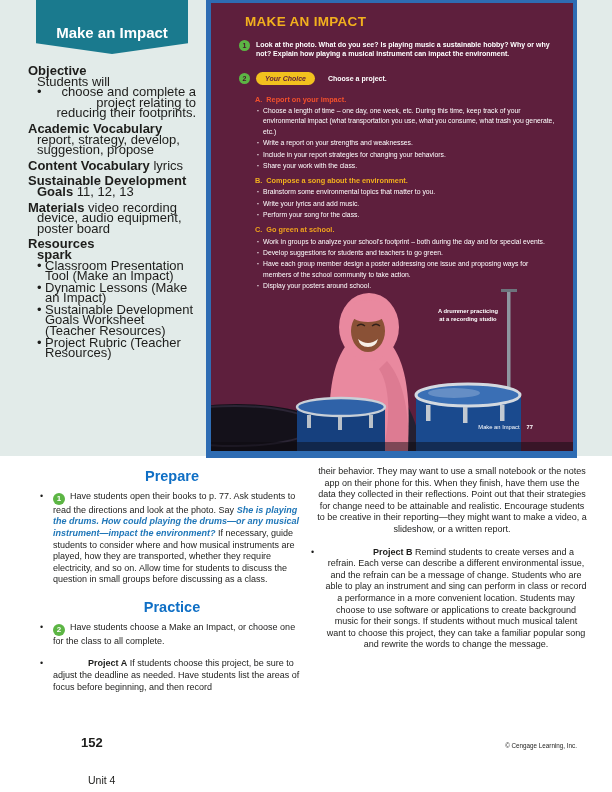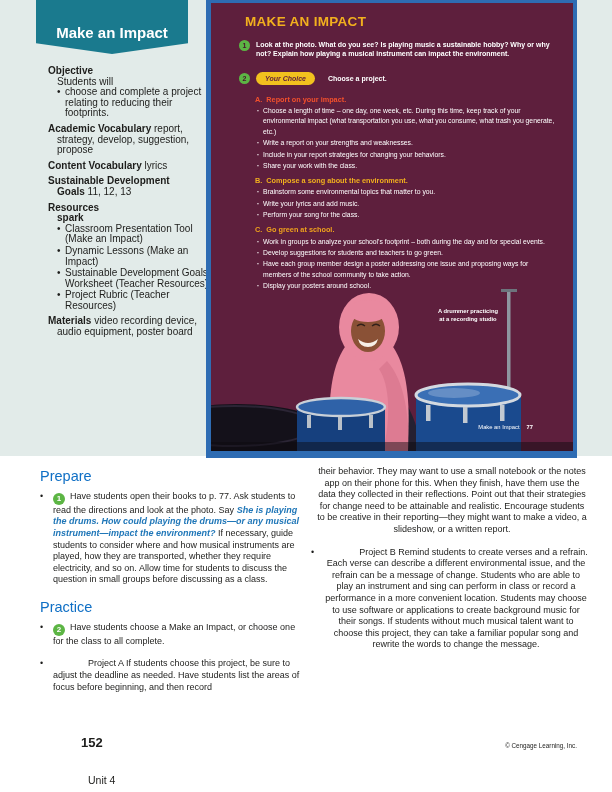--- a/index.html
+++ b/index.html
@@ -10,27 +10,27 @@
   
   .top-band{position:absolute;left:0;top:0;width:612px;height:456px;background:#e2ebe9;}
   
   .banner{
     position:absolute;left:36px;top:0;width:152px;height:54px;background:#1a7a8e;
     clip-path:polygon(0 0,100% 0,100% 80%,50% 100%,0 80%);
     display:flex;align-items:center;justify-content:center;padding-top:10px;box-sizing:border-box;
   }
   .banner-title{color:#ffffff;font-size:15px;font-weight:bold;}
   
-  .sidebar{position:absolute;left:48px;top:66px;width:168px;font-size:10px;line-height:10.6px;}
+  .sidebar{position:absolute;left:28px;top:66px;width:168px;font-size:13px;line-height:10.6px;}
   .sb-sec{margin-bottom:5px;}
   .sb-label{font-weight:bold;}
   .italic{}
   .ind1{padding-left:9px;}
   .hang{padding-left:9px;text-indent:-9px;}
-  .sb-bullet{padding-left:17px;position:relative;}
+  .sb-bullet{padding-left:17px;position:relative;text-align:right;}
   .sb-bullet::before{content:"\2022";position:absolute;left:9px;top:0;}
   .sb-bullet2{padding-left:17px;position:relative;margin-bottom:1px;}
   .sb-bullet2::before{content:"\2022";position:absolute;left:9px;top:0;}
   
   .student-page{
     position:absolute;left:206px;top:0;width:371px;height:458px;background:#5e1f3d;
     border-left:5px solid #2e6cb3;border-right:4px solid #2e6cb3;border-bottom:7px solid #2e6cb3;border-top:3px solid #2e6cb3;
     box-sizing:border-box;overflow:hidden;
   }
   .sp-title{position:absolute;left:34px;top:11px;color:#f2b01e;font-weight:bold;font-size:13.5px;letter-spacing:.3px;}
@@ -50,27 +50,27 @@
   .pb{font-size:6.8px;line-height:10.4px;padding-left:8px;position:relative;margin-bottom:1px;}
   .pb::before{content:"\00b7";position:absolute;left:2px;top:0;font-weight:bold;}
   .photo-svg{position:absolute;left:0;bottom:0;width:362px;height:172px;}
   .sp-caption{position:absolute;left:222px;top:305px;width:70px;text-align:center;color:#ffffff;
     font-size:5.8px;font-weight:bold;line-height:7.6px;}
   .sp-pagefoot{position:absolute;right:40px;top:421px;color:#ffffff;font-size:5.8px;}
   .sp-pagefoot .pf-num{font-weight:bold;margin-left:7px;}
   
   .teach-left{position:absolute;left:40px;top:468px;width:264px;}
   .teach-right{position:absolute;left:311px;top:466px;width:277px;text-align:center;}
-  .t-head{color:#0f6fc5;font-size:14.5px;font-weight:normal;margin:0 0 7px;}
+  .t-head{color:#0f6fc5;font-size:14.5px;font-weight:bold;margin:0 0 7px;text-align:center;}
   .t-head2{margin-top:13px;}
   .t-bullet{position:relative;padding-left:13px;margin-bottom:11px;font-size:9px;line-height:11.6px;}
   .t-bullet::before{content:"\2022";position:absolute;left:0;top:0;}
   .t-para{font-size:9px;line-height:11.6px;padding-left:5px;margin-bottom:11px;}
   .say{color:#2077b8;font-style:italic;font-weight:bold;}
-  .proj-label{font-weight:normal;padding-left:35px;}
+  .proj-label{font-weight:bold;padding-left:35px;}
   .t-circle{display:inline-flex;width:12px;height:12px;border-radius:50%;background:#5cb544;color:#ffffff;
     font-weight:bold;font-size:8px;align-items:center;justify-content:center;vertical-align:-2px;margin-right:5px;}
   
   .page-num{position:absolute;left:40px;top:735px;font-size:13px;font-weight:bold;margin-left:41px;}
   .unit{position:absolute;left:88px;top:738px;font-size:10.5px;margin-top:36px;}
   .copyright{position:absolute;right:35px;top:742px;font-size:6.3px;}
 </style>
 </head>
 <body>
 
@@ -94,31 +94,31 @@
     <span class="sb-label">Content Vocabulary</span>
     <span class="italic">lyrics</span>
   </div>
   <div class="sb-sec">
     <div class="sb-label">Sustainable Development</div>
     <div class="ind1">
       <span class="sb-label">Goals</span>
       <span>11, 12, 13</span>
     </div>
   </div>
+  <div class="sb-sec hang">
+    <span class="sb-label">Materials</span>
+    <span>video recording device, audio equipment, poster board</span>
+  </div>
   <div class="sb-sec">
     <div class="sb-label">Resources</div>
     <div class="ind1 sb-label">spark</div>
     <div class="sb-bullet2">Classroom Presentation Tool (Make an Impact)</div>
     <div class="sb-bullet2">Dynamic Lessons (Make an Impact)</div>
     <div class="sb-bullet2">Sustainable Development Goals Worksheet (Teacher Resources)</div>
     <div class="sb-bullet2">Project Rubric (Teacher Resources)</div>
-  </div>
-  <div class="sb-sec hang">
-    <span class="sb-label">Materials</span>
-    <span>video recording device, audio equipment, poster board</span>
   </div>
 </div>
 
 <div class="student-page">
   <div class="sp-title">MAKE AN IMPACT</div>
 
   <div class="sp-step step1">
     <span class="num-badge">1</span>
     <span>Look at the photo. What do you see? Is playing music a sustainable hobby? Why or why not? Explain how playing a musical instrument can impact the environment.</span>
   </div>

